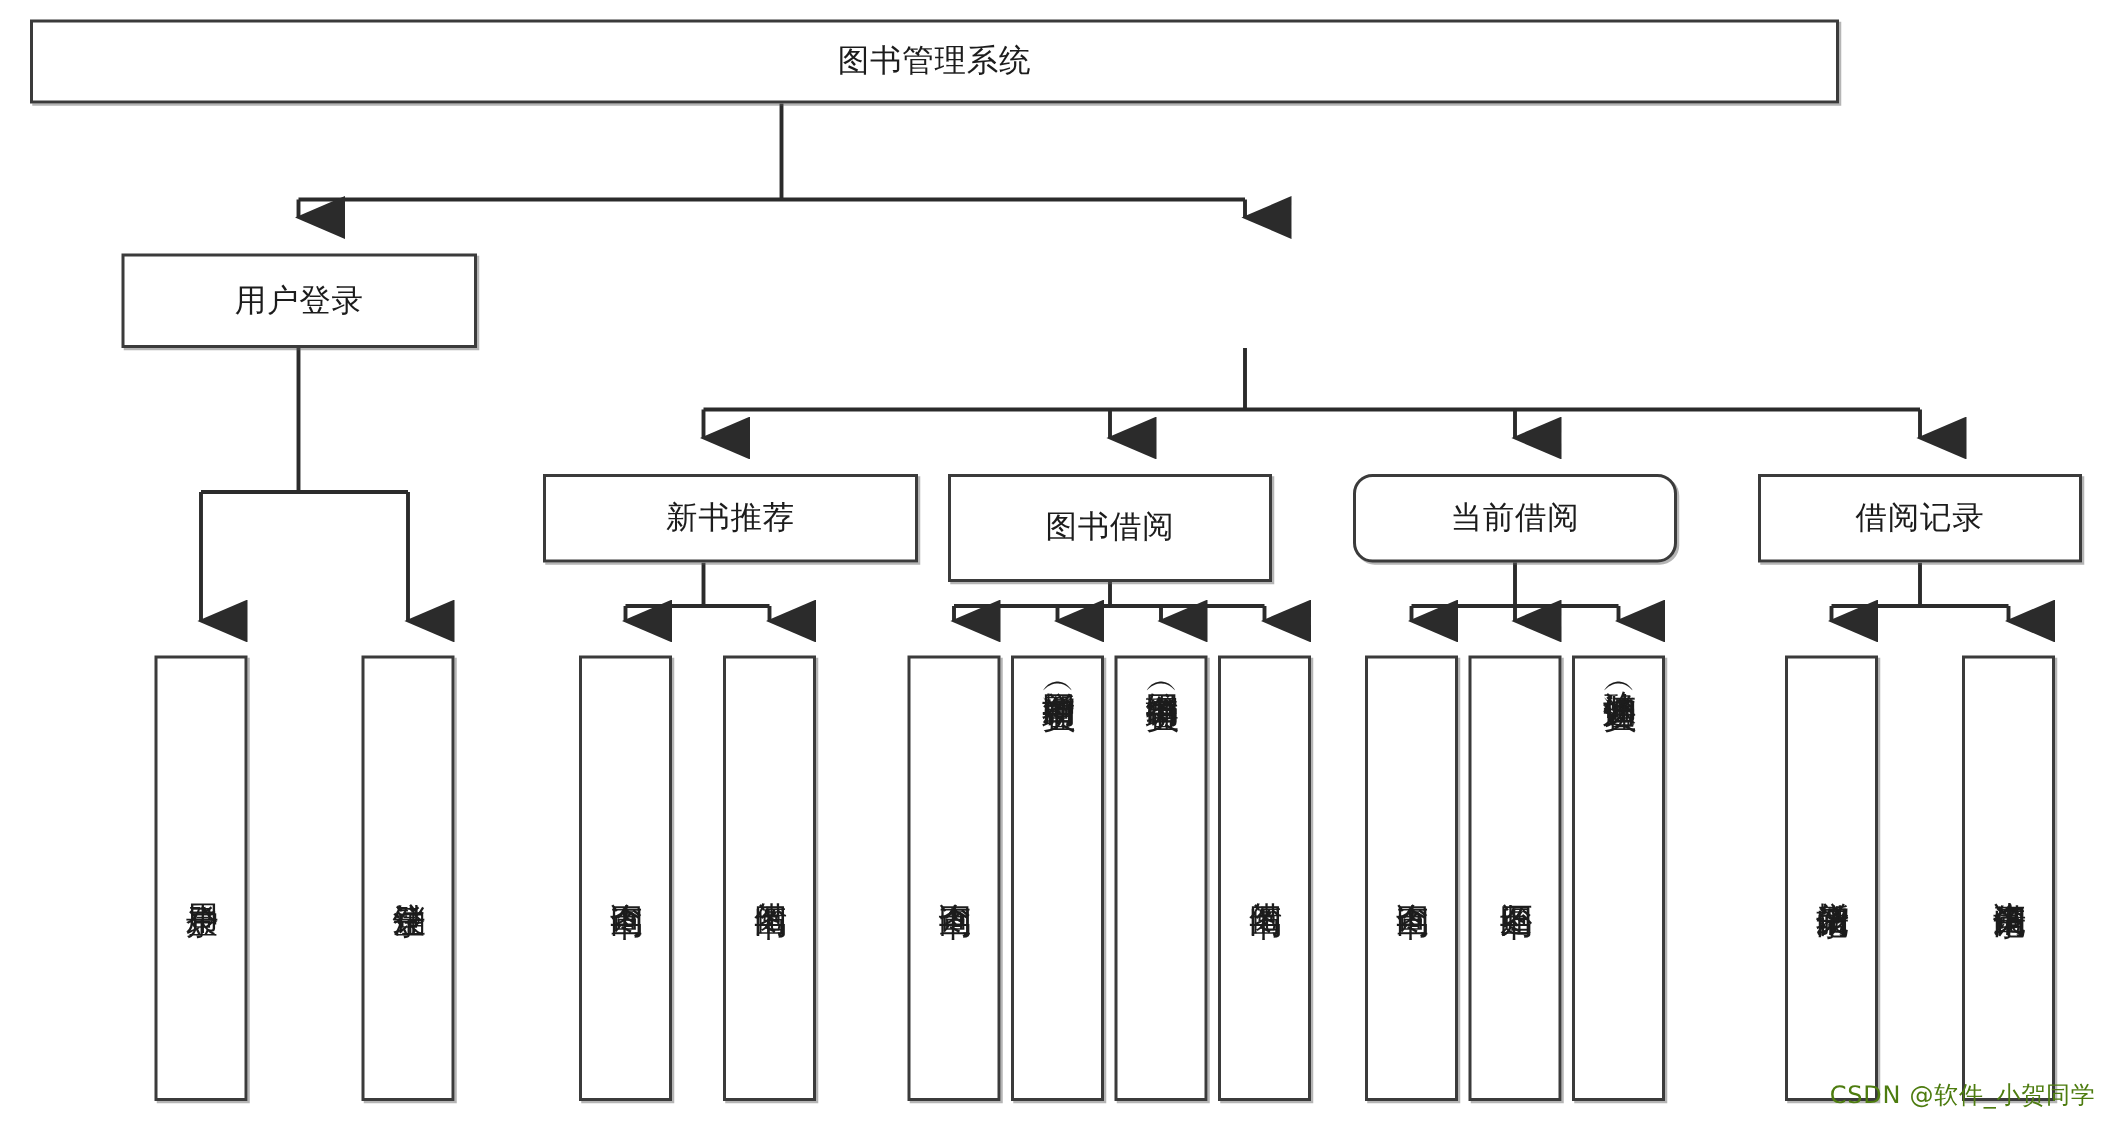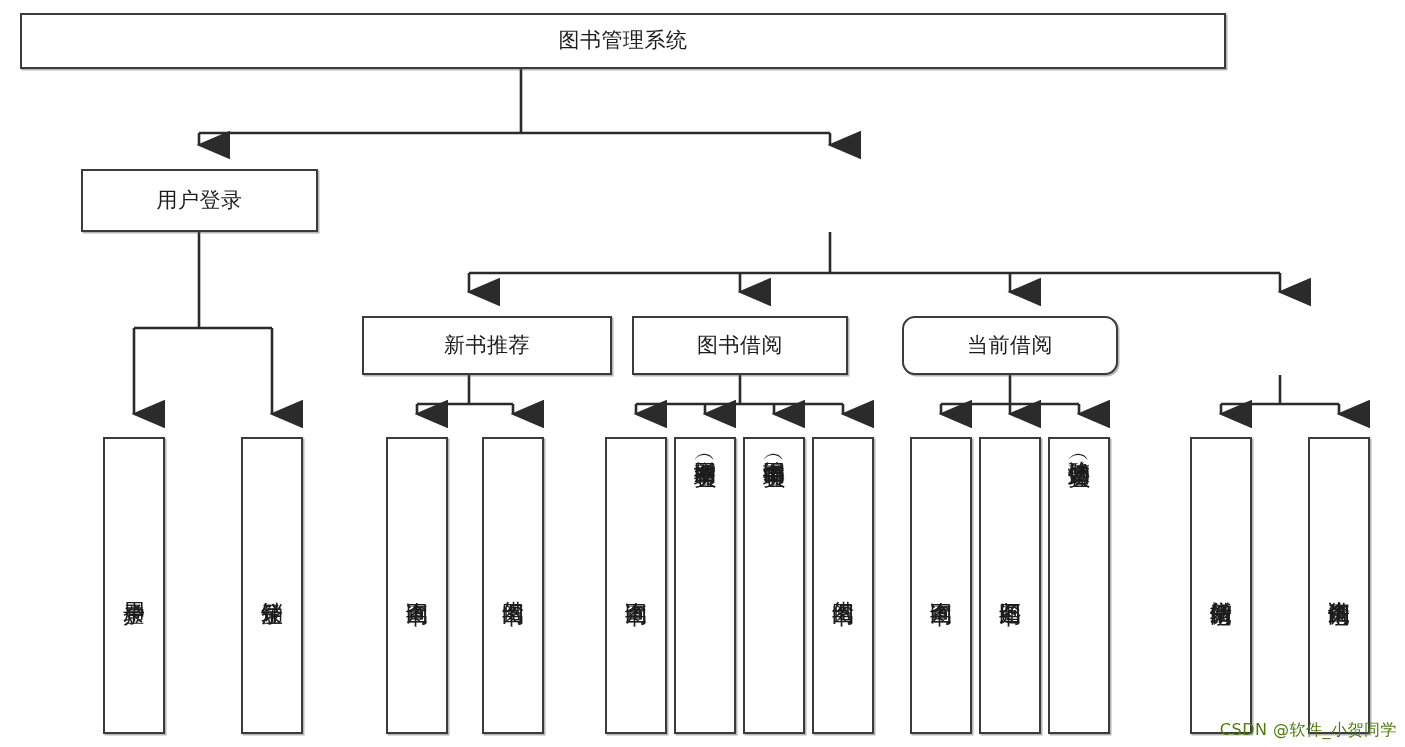--- a/index.html
+++ b/index.html
@@ -134,28 +134,31 @@
 
   <div class="node-box" style="left:81px; top:169px; width:237px; height:63px;">
     <span class="node-label-h">用户登录</span>
   </div>
 
 
   <div class="node-box" style="left:362px; top:316px; width:250px; height:59px;">
     <span class="node-label-h">新书推荐</span>
   </div>
 
-  <div class="node-box" style="left:632px; top:316px; width:216px; height:59px;">
+  <div class="node-box" style="left:632px; top:316px; width:216px; height:72px;">
     <span class="node-label-h">图书借阅</span>
   </div>
 
   <div class="node-box" style="left:902px; top:316px; width:216px; height:59px;border-radius:13px;">
     <span class="node-label-h">当前借阅</span>
   </div>
 
+  <div class="node-box" style="left:1172px; top:316px; width:216px; height:59px;">
+    <span class="node-label-h">借阅记录</span>
+  </div>
 
   <div class="node-box vertical center-v" style="left:103px; top:437px; width:62px; height:297px;">
     <span class="node-label-v">用户登录</span>
   </div>
 
   <div class="node-box vertical center-v" style="left:241px; top:437px; width:62px; height:297px;">
     <span class="node-label-v">注销登录</span>
   </div>
 
   <div class="node-box vertical center-v" style="left:386px; top:437px; width:62px; height:297px;">

